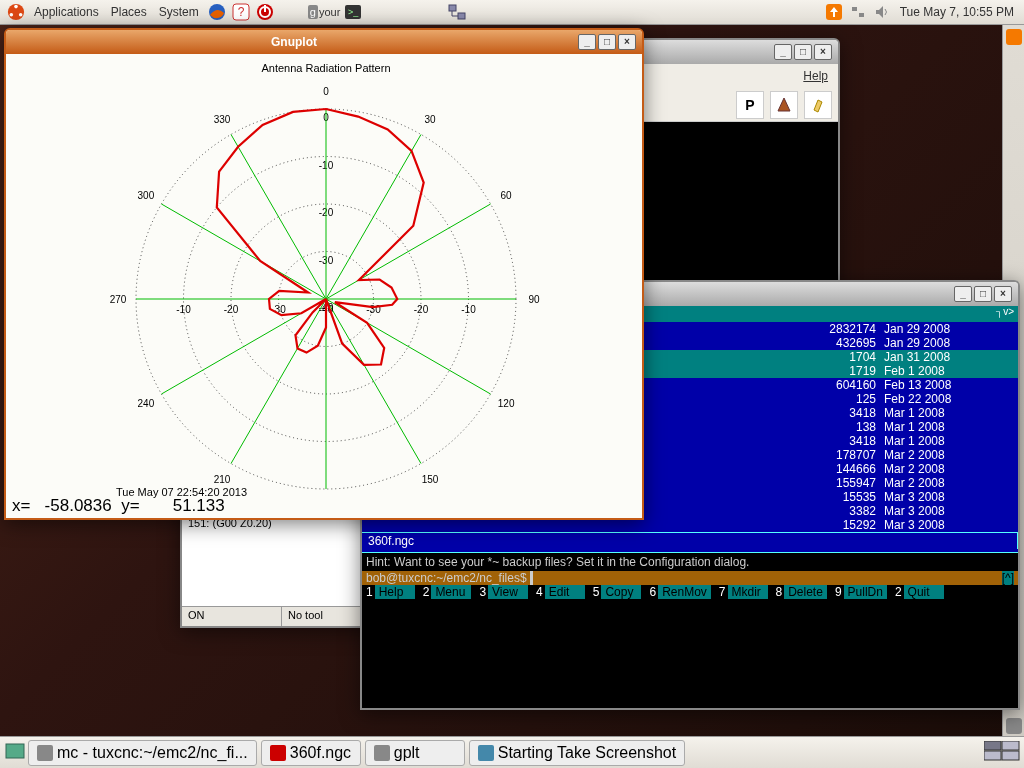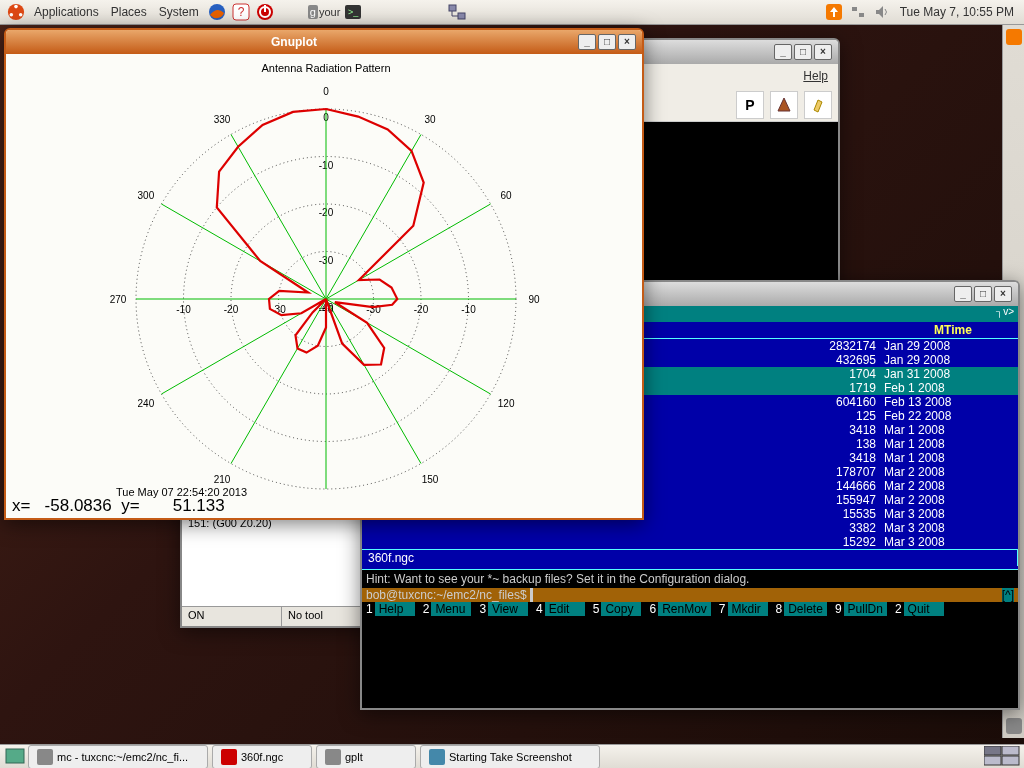--- a/index.html
+++ b/index.html
@@ -6,21 +6,21 @@
 body { width: 1024px; height: 768px; background: linear-gradient(135deg, #4a2318 0%, #2e1410 40%, #1a0c08 100%); overflow: hidden; position: relative; }
 
 
 .top-panel { height: 25px; background: linear-gradient(#f5f2ec, #e0dcd4); display: flex; align-items: center; padding: 0 4px; font-size: 12px; color: #333; border-bottom: 1px solid #999; }
 .top-panel .menu-item { padding: 0 6px; cursor: pointer; }
 .top-panel .icon { width: 22px; height: 22px; display: inline-flex; align-items: center; justify-content: center; margin: 0 1px; }
 .top-panel .spacer { flex: 1; }
 .top-panel .clock { padding: 0 6px; }
 
 
-.bottom-panel { position: absolute; bottom: 0; left: 0; right: 0; height: 24px; background: linear-gradient(#f5f2ec, #e0dcd4); display: flex; align-items: center; padding: 0 4px; border-top: 1px solid #999; font-size: 11px; }
+.bottom-panel { position: absolute; bottom: 0; left: 0; right: 0; height: 32px; background: linear-gradient(#f5f2ec, #e0dcd4); display: flex; align-items: center; padding: 0 4px; border-top: 1px solid #999; font-size: 16px; }
 .bottom-panel .task { border: 1px solid #aaa; background: #eee; padding: 3px 8px; margin: 0 2px; border-radius: 3px; display: flex; align-items: center; gap: 4px; min-width: 180px; }
 .bottom-panel .task.min { min-width: 100px; }
 .bottom-panel .task .ticon { width: 16px; height: 16px; background: #888; border-radius: 2px; }
 
 
 .window { position: absolute; border: 2px solid #c45b16; border-radius: 6px 6px 0 0; background: #f9f6f1; box-shadow: 0 4px 20px rgba(0,0,0,0.5); }
 .titlebar { height: 24px; background: linear-gradient(#e9a76a, #c45b16); border-radius: 4px 4px 0 0; display: flex; align-items: center; padding: 0 6px; color: #fff; font-size: 12px; font-weight: bold; }
 .titlebar .title { flex: 1; text-align: center; }
 .titlebar .winbtn { width: 18px; height: 16px; background: #eee; border: 1px solid #666; margin-left: 2px; font-size: 10px; line-height: 14px; text-align: center; color: #333; border-radius: 2px; }
 .window.gray { border-color: #888; }
@@ -199,24 +199,20 @@
 <div class="window gray mc-win">
   <div class="titlebar">
     <span class="title"></span>
     <span class="winbtn">_</span>
     <span class="winbtn">□</span>
     <span class="winbtn">×</span>
   </div>
   <div class="body">
     <div class="mc-top" style="text-align:right;font-size:10px;">┐v&gt;</div>
     <div class="mc-panel">
-      <div class="mc-header">
-        <span>Size</span>
-          <span>MTime</span>
-      </div>
       <div id="mc-rows">
           <div class="mc-row">
             <span class="size">2832174</span>
             <span class="mtime">Jan 29  2008</span>
           </div>
           <div class="mc-row">
             <span class="size">432695</span>
             <span class="mtime">Jan 29  2008</span>
           </div>
           <div class="mc-row hl">

